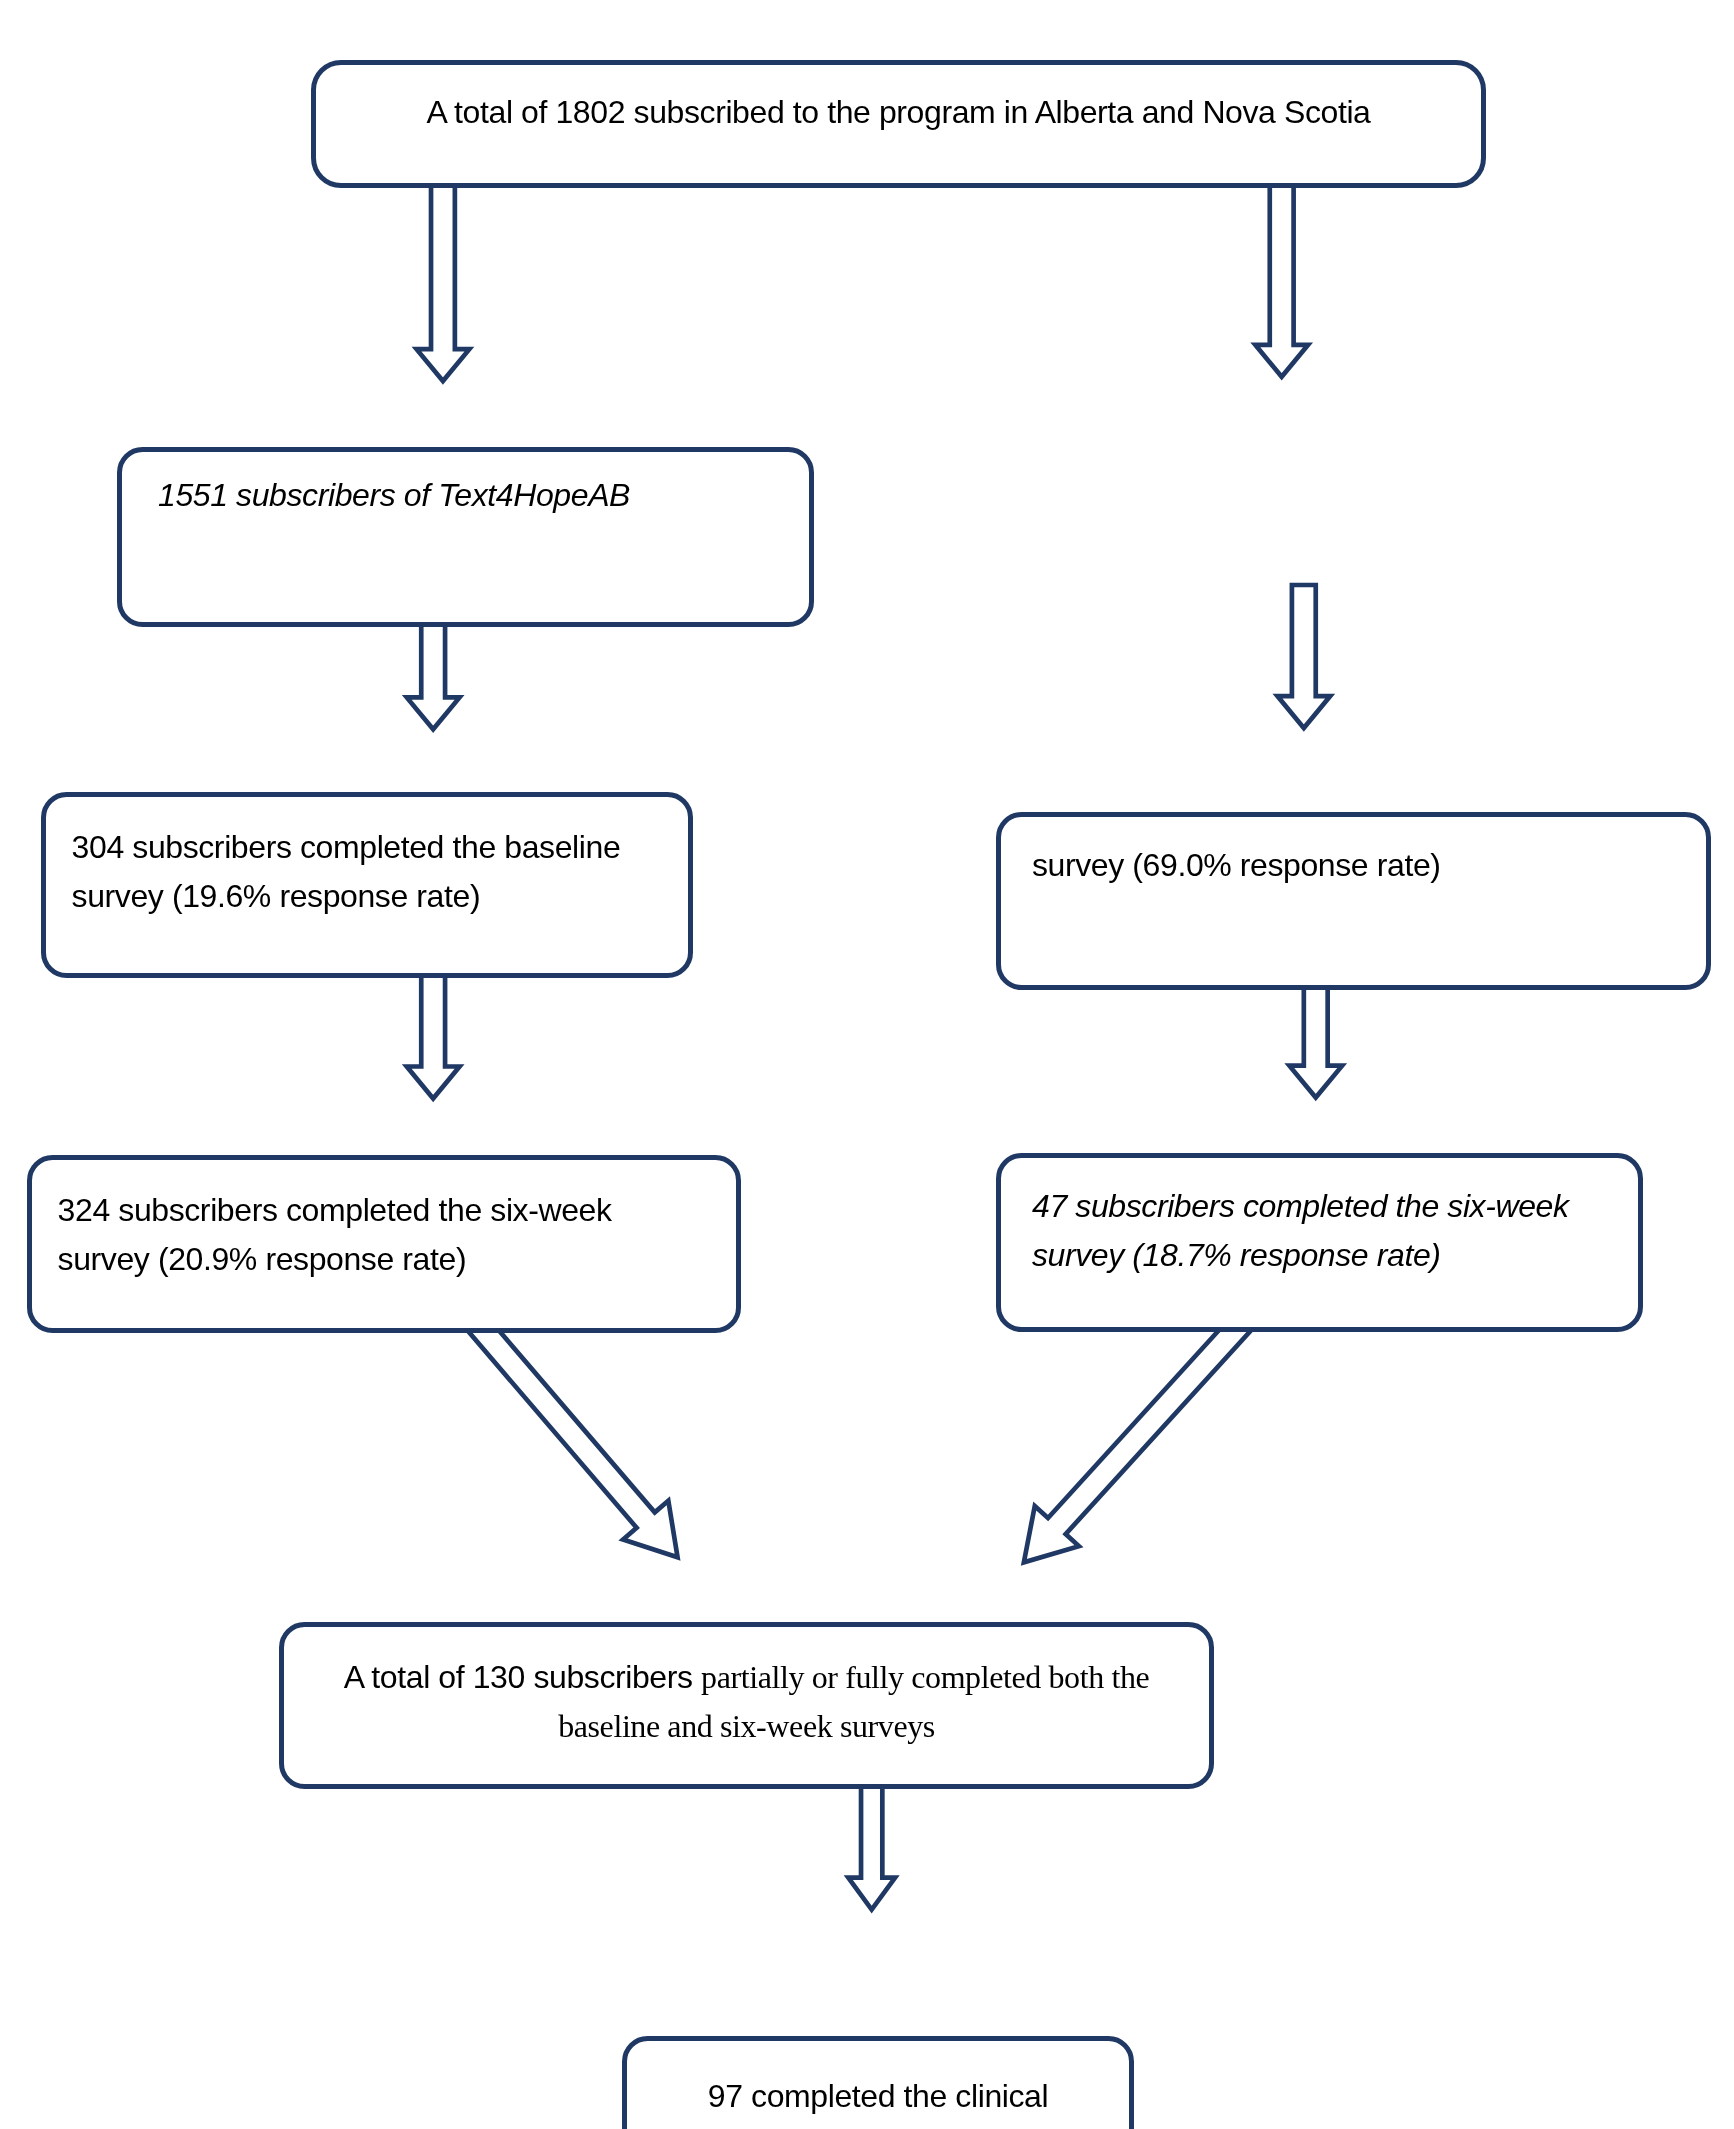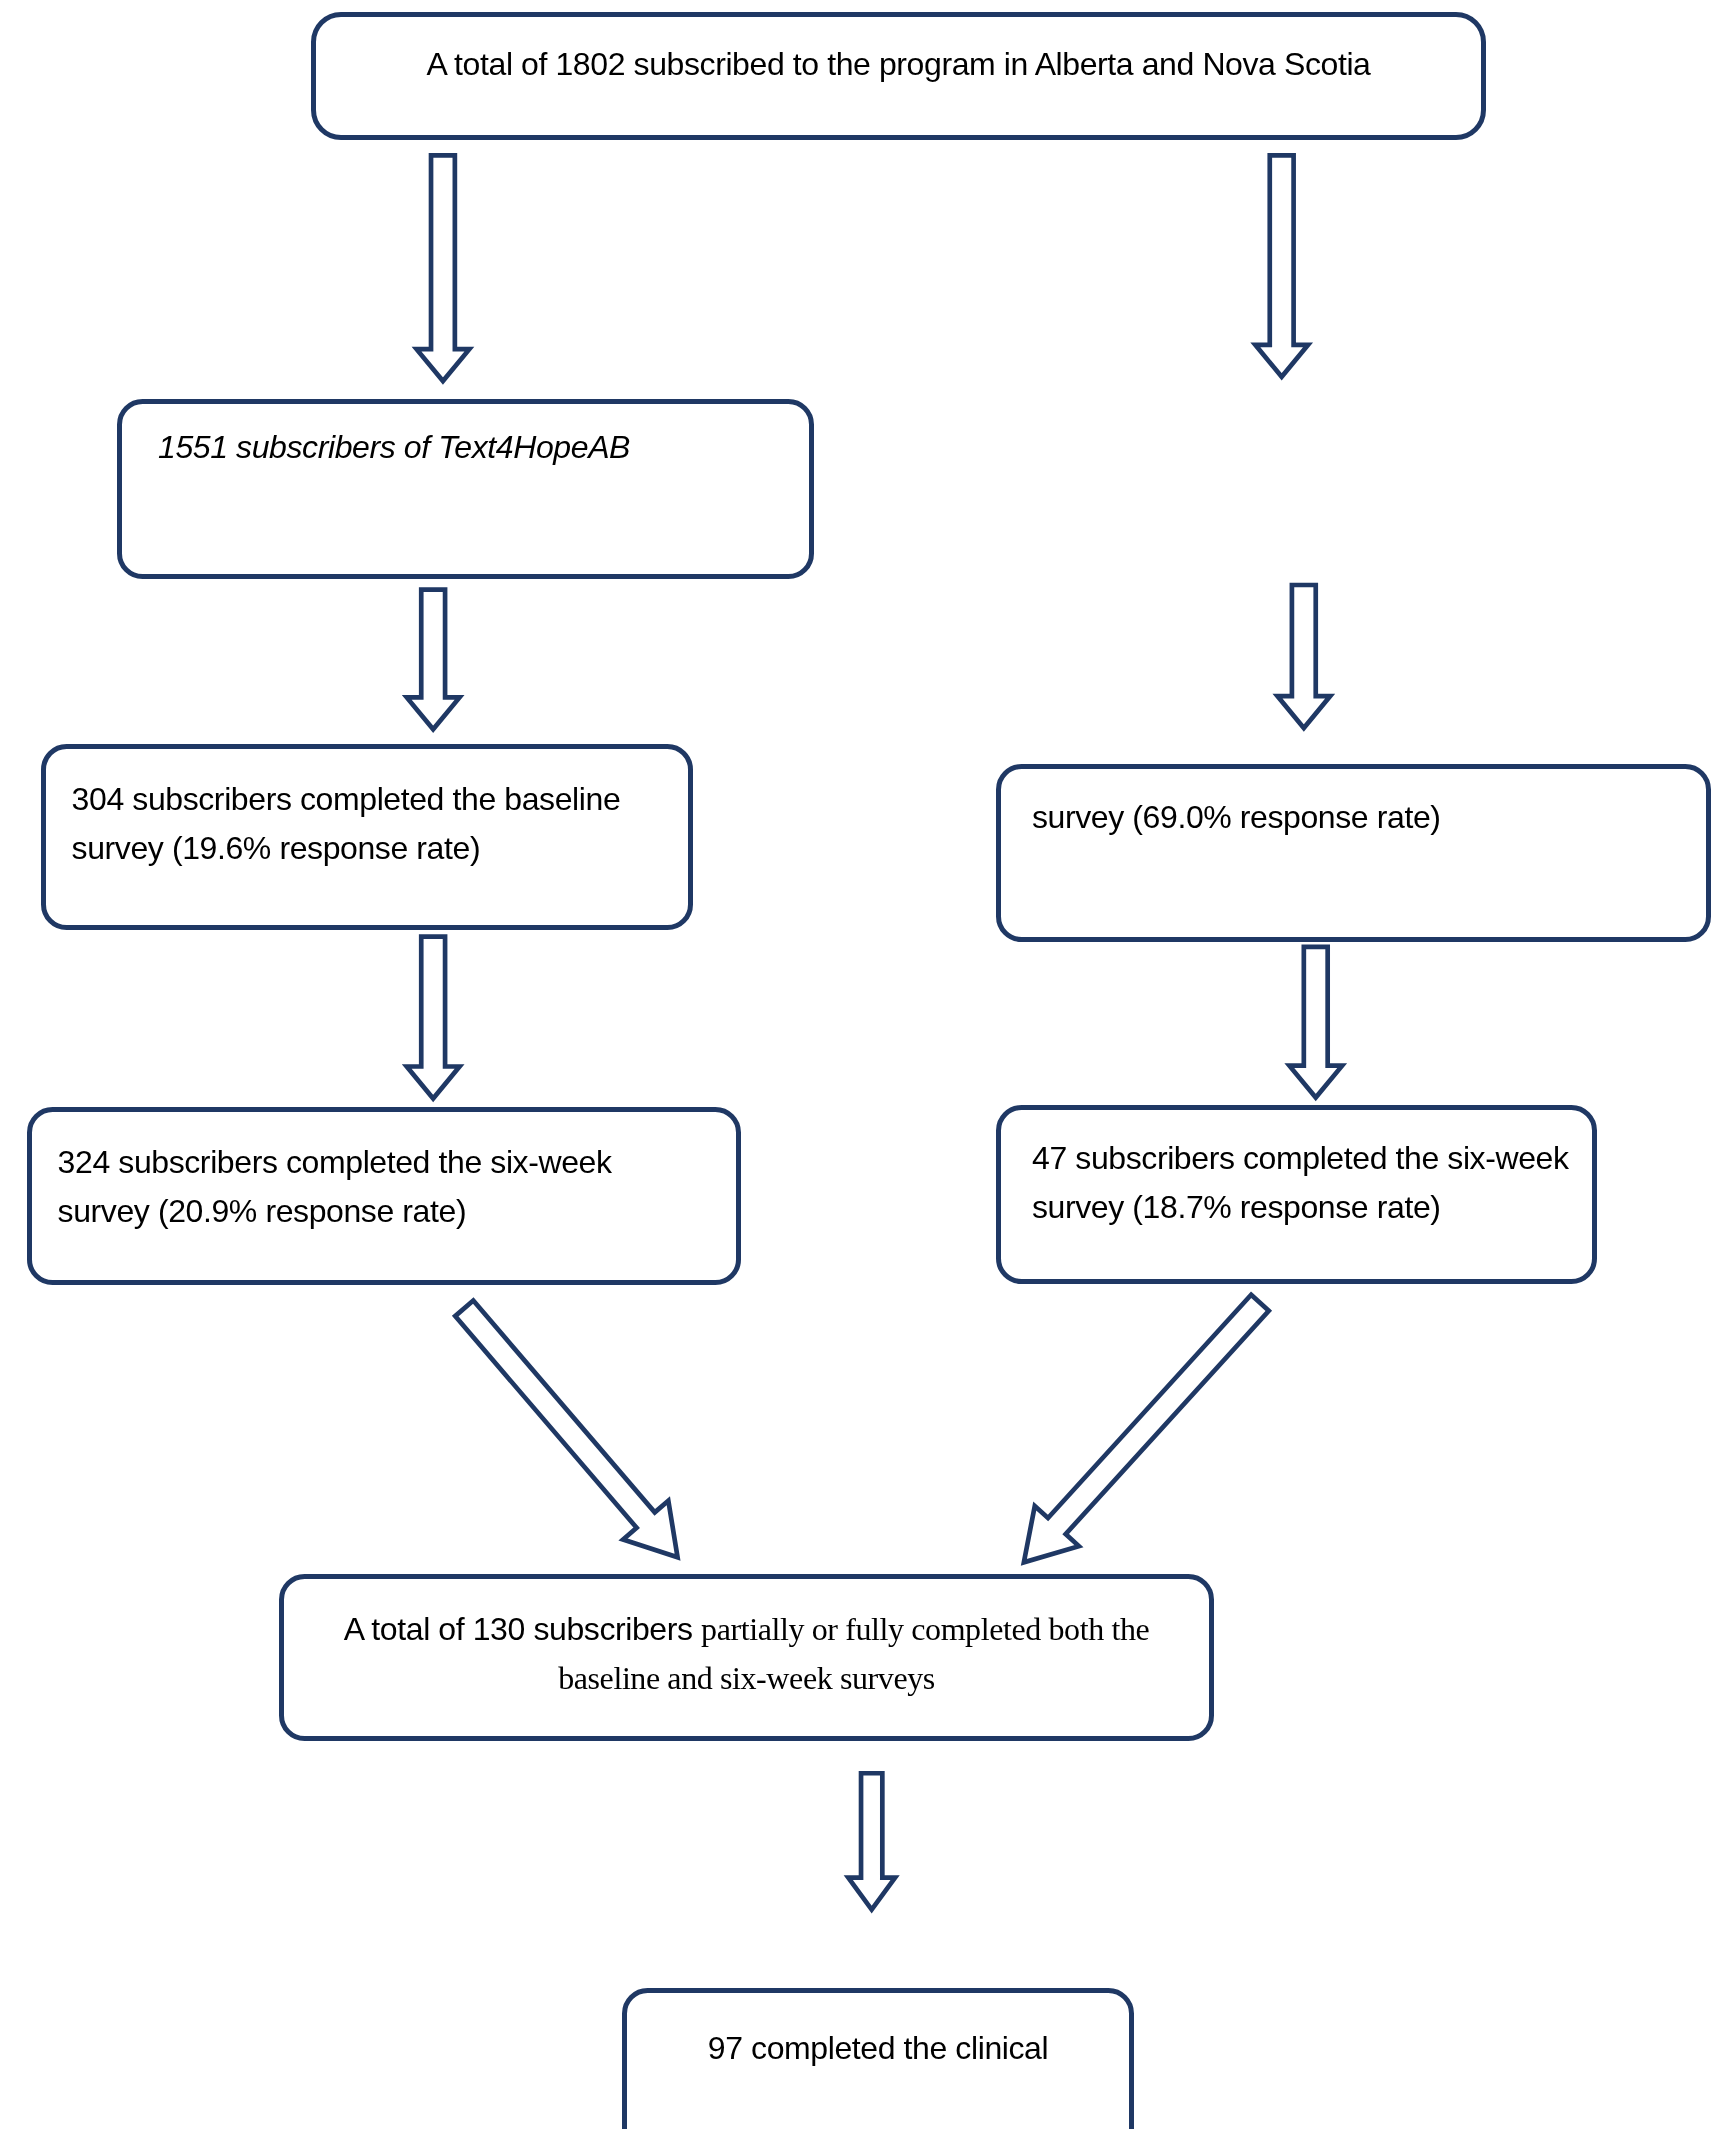--- a/index.html
+++ b/index.html
@@ -27,20 +27,21 @@
   .box {
     position: absolute;
     box-sizing: border-box;
     background: #ffffff;
     border: 5.5px solid #1f3864;
     border-radius: 25.6px;
     font-size: 32px;
     line-height: 49px;
     letter-spacing: -0.4px;
     color: #000000;
+    margin-top: 48px;
   }
   .box .ln { white-space: nowrap; }
   .center { text-align: center; }
   .serif { font-family: "Liberation Serif", serif; }
 </style>
 </head>
 <body>
 
 <div class="canvas">
 
@@ -76,21 +77,21 @@
 
   <div class="box" style="left:996px; top:764px; width:715px; height:178px; padding:24px 17px 0 31px;">
     <div class="ln">survey (69.0% response rate)</div>
   </div>
 
   <div class="box" style="left:27px; top:1107px; width:714px; height:178px; padding:26.4px 17px 0 25.6px;">
     <div class="ln">324 subscribers completed the six-week</div>
     <div class="ln">survey (20.9% response rate)</div>
   </div>
 
-  <div class="box" style="left:996px; top:1105px; width:601px; height:179px; padding:24px 17px 0 31px;">
+  <div class="box" style="left:996px; top:1105px; width:647px; height:179px; padding:24px 17px 0 31px;font-style:italic;">
     <div class="ln">47 subscribers completed the six-week</div>
     <div class="ln">survey (18.7% response rate)</div>
   </div>
 
   <div class="box center" style="left:279px; top:1574px; width:935px; height:167px; padding:26.4px 12.8px 0 12.8px; line-height:49px;">
     <div class="ln"><span>A total of 130 subscribers </span><span class="serif">partially or fully completed both the</span></div>
     <div class="ln serif">baseline and six-week surveys</div>
   </div>
 
   <div class="box center" style="left:622px; top:1988px; width:512px; height:183px; padding:29px 8.5px 0 8.5px; line-height:52px;">

